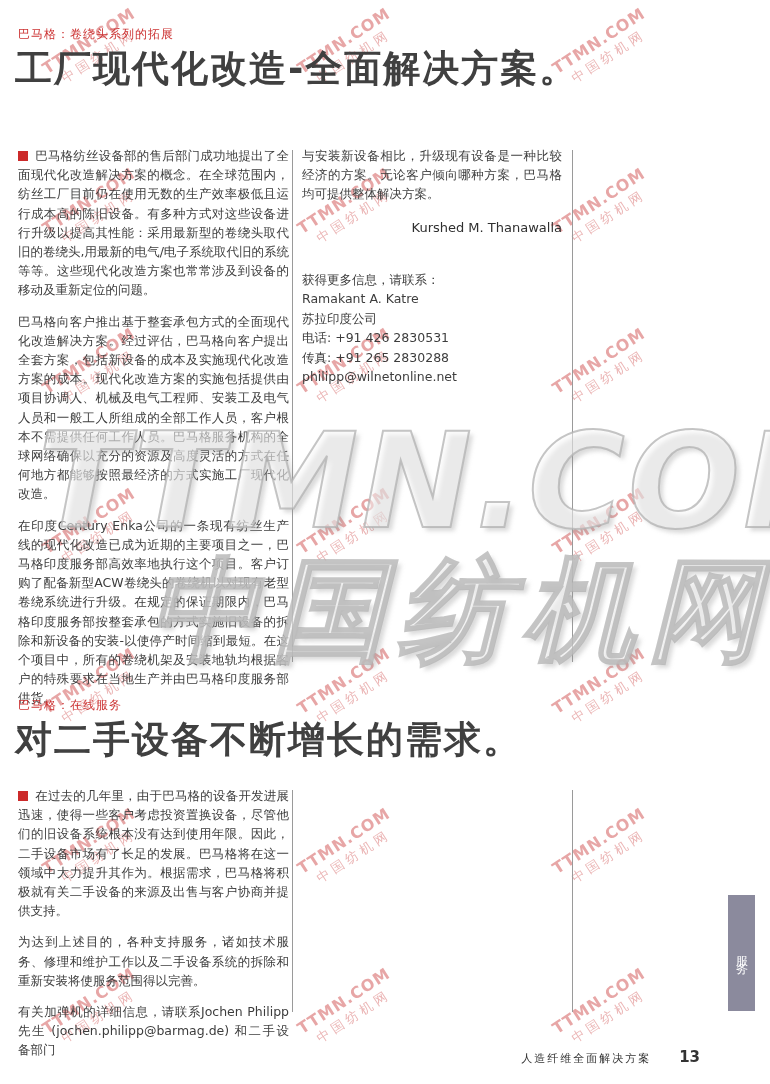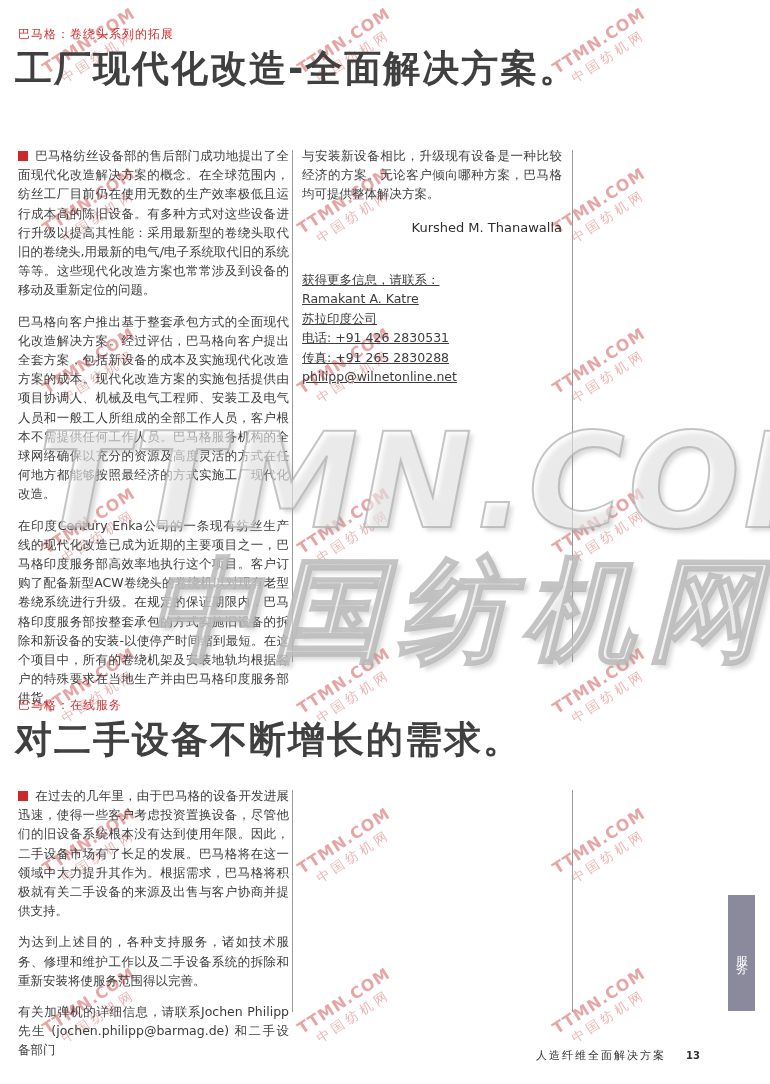--- a/index.html
+++ b/index.html
@@ -40,41 +40,41 @@
   .col p{margin:0 0 12px 0;}
   #s1-col1{left:18px;top:146px;width:271px;}
   #s1-col2{left:302px;top:146px;width:260px;}
   #s2-col1{left:18px;top:786px;width:271px;}
   #s2-col2{left:302px;top:786px;width:260px;}
   .bullet{
     display:inline-block;width:10px;height:10px;background:#cc2a2a;
     margin-right:7px;vertical-align:-1px;
   }
   .byline{text-align:right;font-size:13px;color:#2f2f2f;margin-top:14px !important;}
-  .contact{margin-top:33px !important;text-decoration:underline;}
+  .contact{margin-top:33px !important;}
   .contact div{line-height:19.5px;}
   .vsep{position:absolute;width:1px;background:#9a9a9a;z-index:2;}
   #vsep-1a{left:292px;top:150px;height:512px;}
   #vsep-1b{left:572px;top:150px;height:512px;}
   #vsep-2a{left:292px;top:790px;height:222px;}
   #vsep-2b{left:572px;top:790px;height:222px;}
   
   .side-tab{
     position:absolute;left:728px;top:895px;width:27px;height:116px;
     background:#8b8a9d;z-index:3;display:flex;align-items:center;justify-content:center;
   }
   .side-tab span{
     writing-mode:vertical-rl;color:#ffffff;font-size:12px;letter-spacing:7px;
   }
   
   .footer{
     position:absolute;right:70px;top:1048px;z-index:3;font-size:11px;color:#333;
     letter-spacing:2px;white-space:nowrap;
   }
-  .footer .pagenum{font-weight:bold;font-size:10px;margin-left:20px;letter-spacing:0;}
+  .footer .pagenum{font-weight:bold;font-size:15px;margin-left:28px;letter-spacing:0;}
 </style>
 </head>
 <body>
 
 <div class="page">
 
   <div class="wm-red-layer" id="wm-red-layer">
       <div class="wm-tile" style="left: 40px; top: 30px;">
         <span class="l1">TTMN.COM</span>
         <span class="l2">中国纺机网</span>

